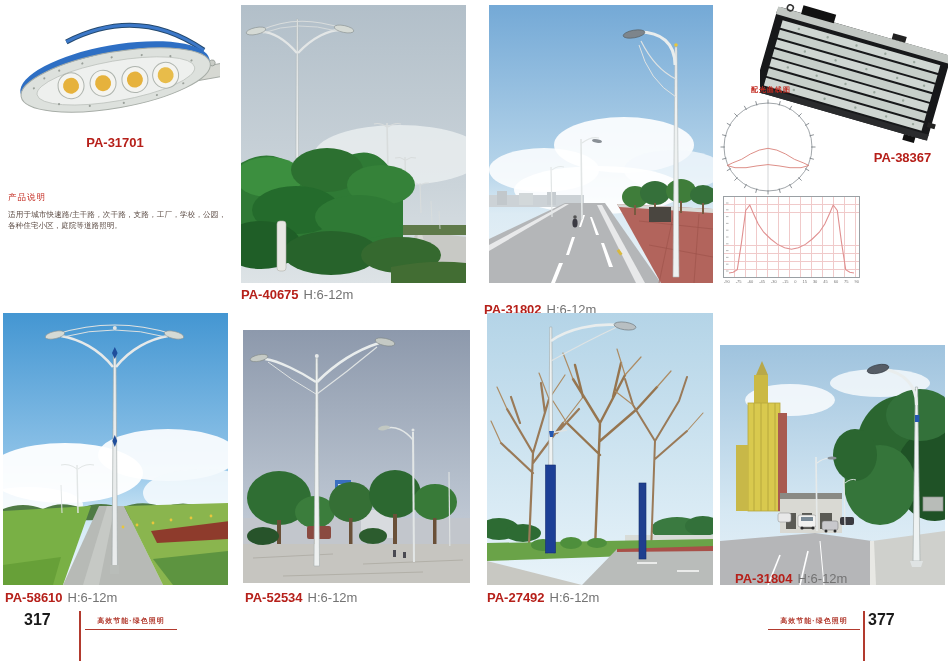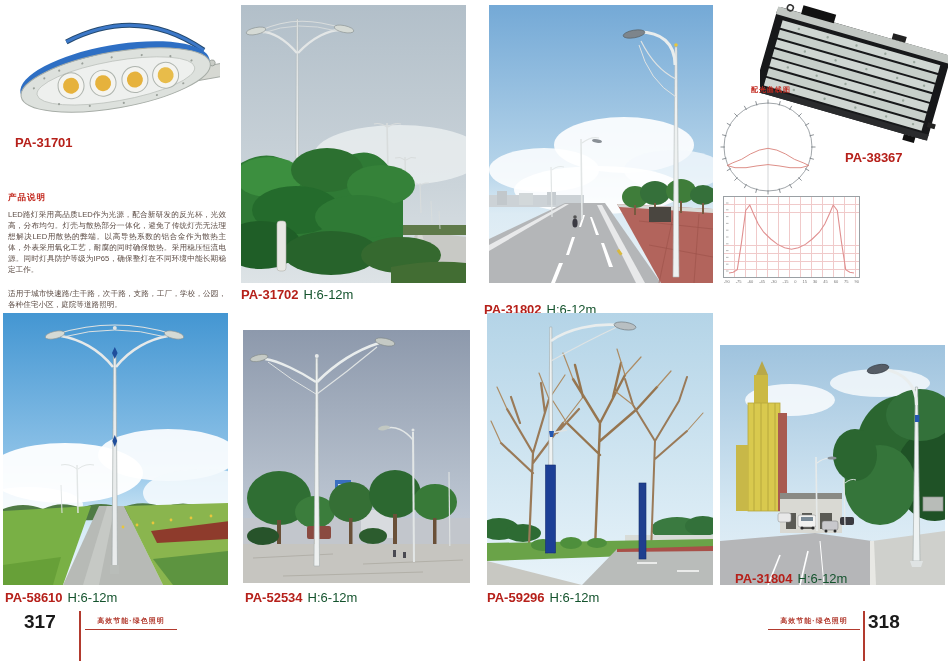--- a/index.html
+++ b/index.html
@@ -2,35 +2,35 @@
 <html><head>
 <meta charset="utf-8">
 <style>
   *{margin:0;padding:0;box-sizing:border-box}
   html,body{width:950px;height:662px}
   body{position:relative;background:#fff;font-family:"Liberation Sans","DejaVu Sans",sans-serif;overflow:hidden}
   figure.photo{position:absolute;overflow:hidden;background:#dfe6ea}
   figure.photo svg{display:block}
   .model-label{position:absolute;font-size:13px;white-space:nowrap;line-height:15px}
   .model-label .model{color:#b6201a;font-weight:bold}
-  .model-label .spec{color:#14532d;margin-left:5px}
-  .model-label.center{}
+  .model-label .spec{color:#737373;margin-left:5px}
+  .model-label.center{text-align:center}
   .info{position:absolute;left:8px;top:192px;width:218px}
-  .info h3{color:#c3281e;font-size:8.5px;font-weight:bold;margin-bottom:5px;letter-spacing:1px}
+  .info h3{color:#c3281e;font-size:8.5px;font-weight:normal;margin-bottom:5px;letter-spacing:1px}
   .info p{color:#5c4c45;font-size:7.6px;line-height:11px;margin-bottom:13px;text-align:justify}
   .polar-chart{position:absolute;left:716px;top:85px;width:110px}
   .polar-title{color:#c3281e;font-size:7px;font-weight:bold;text-align:center;letter-spacing:1px;margin-bottom:2px}
   .curve-chart{position:absolute;left:723px;top:196px;width:137px}
   .plotbox{width:137px;height:82px;border:1px solid #9aa0a4;background:
      repeating-linear-gradient(to right,transparent 0,transparent 10.2px,#f0caca 10.2px,#f0caca 11px),
      repeating-linear-gradient(to bottom,transparent 0,transparent 7.4px,#f0caca 7.4px,#f0caca 8.1px),#fff;
      position:relative}
   .plotbox svg{position:absolute;left:2px;top:2px}
   .xticks{display:flex;justify-content:space-between;font-size:4px;color:#777;margin-top:1px;padding:0 1px}
-  .footer-num{position:absolute;font-size:19px;font-weight:bold;color:#1a1a1a}
+  .footer-num{position:absolute;font-size:16px;font-weight:bold;color:#1a1a1a}
   .footer-vline{position:absolute;width:2px;height:50px;background:#b23a2e}
   .footer-slogan{position:absolute;font-size:7px;font-weight:bold;color:#b23a2e;letter-spacing:1px;
      padding-bottom:3px;border-bottom:1.5px solid #b23a2e;text-align:center;width:92px}
 </style>
 </head>
 <body>
 
 <figure class="photo" style="left:15px;top:8px;width:205px;height:125px;background:#fff">
   <svg width="205" height="125" viewBox="0 0 205 125">
     <g transform="rotate(-10 100 68)">
@@ -69,21 +69,20 @@
       </g>
     </g>
   </svg>
 </figure>
 <div class="model-label center" style="left:15px;top:135px;width:205px">
   <span class="model">PA-31701</span><span class="spec"></span>
 </div>
 
 <div class="info">
   <h3>产品说明</h3>
-  <p>LED路灯采用高品质LED作为光源，配合新研发的反光杯，光效高，分布均匀。灯壳与散热部分一体化，避免了传统灯壳无法理想解决LED用散热的弊端。以高导热系数的铝合金作为散热主体，外表采用氧化工艺，耐腐的同时确保散热。采用稳压恒流电源。同时灯具防护等级为IP65，确保整灯在不同环境中能长期稳定工作。</p>
   <p>适用于城市快速路/主干路，次干路，支路，工厂，学校，公园，各种住宅小区，庭院等道路照明。</p>
 </div>
 
 <figure class="photo" style="left:241px;top:5px;width:225px;height:278px">
   <svg width="225" height="278" viewBox="0 0 225 278">
     <defs>
         <linearGradient id="sky702" x1="0" y1="0" x2="0" y2="1">
       <stop offset="0" stop-color="#b2bfc9"></stop>
           <stop offset="0.65" stop-color="#cbd4da"></stop>
           <stop offset="1" stop-color="#dde3e6"></stop>
@@ -123,21 +122,21 @@
       <ellipse cx="118" cy="212" rx="44" ry="22" fill="#2f7a35"></ellipse>
       <ellipse cx="20" cy="240" rx="40" ry="24" fill="#1f5e27"></ellipse>
       <ellipse cx="90" cy="248" rx="48" ry="22" fill="#27632b"></ellipse>
       <ellipse cx="160" cy="250" rx="40" ry="18" fill="#35692f"></ellipse>
       <rect x="36" y="216" width="9" height="50" rx="3" fill="#e8e8e4" stroke="#b0b0aa" stroke-width="0.6"></rect>
     </g>
     <path d="M150,262 q40,-8 75,-4 l0,20 -75,0 z" fill="#426d33"></path>
   </svg>
 </figure>
 <div class="model-label" style="left:241px;top:287px">
-  <span class="model">PA-31702</span><span class="spec">H:6-12m</span>
+  <span class="model">PA-40675</span><span class="spec">H:6-12m</span>
 </div>
 
 <figure class="photo" style="left:489px;top:5px;width:224px;height:278px">
   <svg width="224" height="278" viewBox="0 0 224 278">
     <defs>
         <linearGradient id="sky802" x1="0" y1="0" x2="0" y2="1">
       <stop offset="0" stop-color="#74a9d6"></stop>
           <stop offset="0.6" stop-color="#b7d5ea"></stop>
           <stop offset="0.75" stop-color="#dcebf4"></stop>
           <stop offset="1" stop-color="#e8f1f6"></stop>
@@ -487,21 +486,21 @@
       <rect x="58.5" y="152" width="10" height="88" fill="#1c3f96" stroke="#142e70" stroke-width="0.6"></rect>
       <path d="M64,28 C80,16 108,10 132,12" stroke="#e9eded" stroke-width="2.6" fill="none"></path>
       <path d="M64,48 Q100,28 130,14" stroke="#dfe3e3" stroke-width="1.1" fill="none"></path>
       <line x1="64" y1="120" x2="80" y2="117" stroke="#dfe3e3" stroke-width="1.4"></line>
       <polygon points="62,118 67,118 66,124 63,124" fill="#2458b0"></polygon>
       <ellipse cx="138" cy="13" rx="11" ry="3.8" fill="#b8bfc2" stroke="#6a7276" stroke-width="0.6" transform="rotate(8 138 13)"></ellipse>
     </g>
   </svg>
 </figure>
 <div class="model-label" style="left:487px;top:590px">
-  <span class="model">PA-59296</span><span class="spec">H:6-12m</span>
+  <span class="model">PA-27492</span><span class="spec">H:6-12m</span>
 </div>
 
 <figure class="photo" style="left:720px;top:345px;width:225px;height:240px">
   <svg width="225" height="240" viewBox="0 0 225 240">
     <defs>
         <linearGradient id="sky804" x1="0" y1="0" x2="0" y2="1">
       <stop offset="0" stop-color="#9fc3de"></stop>
           <stop offset="0.7" stop-color="#d6e8f3"></stop>
           <stop offset="1" stop-color="#e6f1f8"></stop>
     </linearGradient>
@@ -579,13 +578,13 @@
 <div class="model-label" style="left:735px;top:571px">
   <span class="model">PA-31804</span><span class="spec">H:6-12m</span>
 </div>
 
 <span class="footer-num" style="left:24px;top:611px">317</span>
 <div class="footer-vline" style="left:79px;top:611px"></div>
 <span class="footer-slogan" style="left:85px;top:616px">高效节能·绿色照明</span>
 
 <span class="footer-slogan" style="left:768px;top:616px">高效节能·绿色照明</span>
 <div class="footer-vline" style="left:863px;top:611px"></div>
-<span class="footer-num" style="left:868px;top:611px">318</span>
+<span class="footer-num" style="left:868px;top:611px">377</span>
 
 </body></html>

